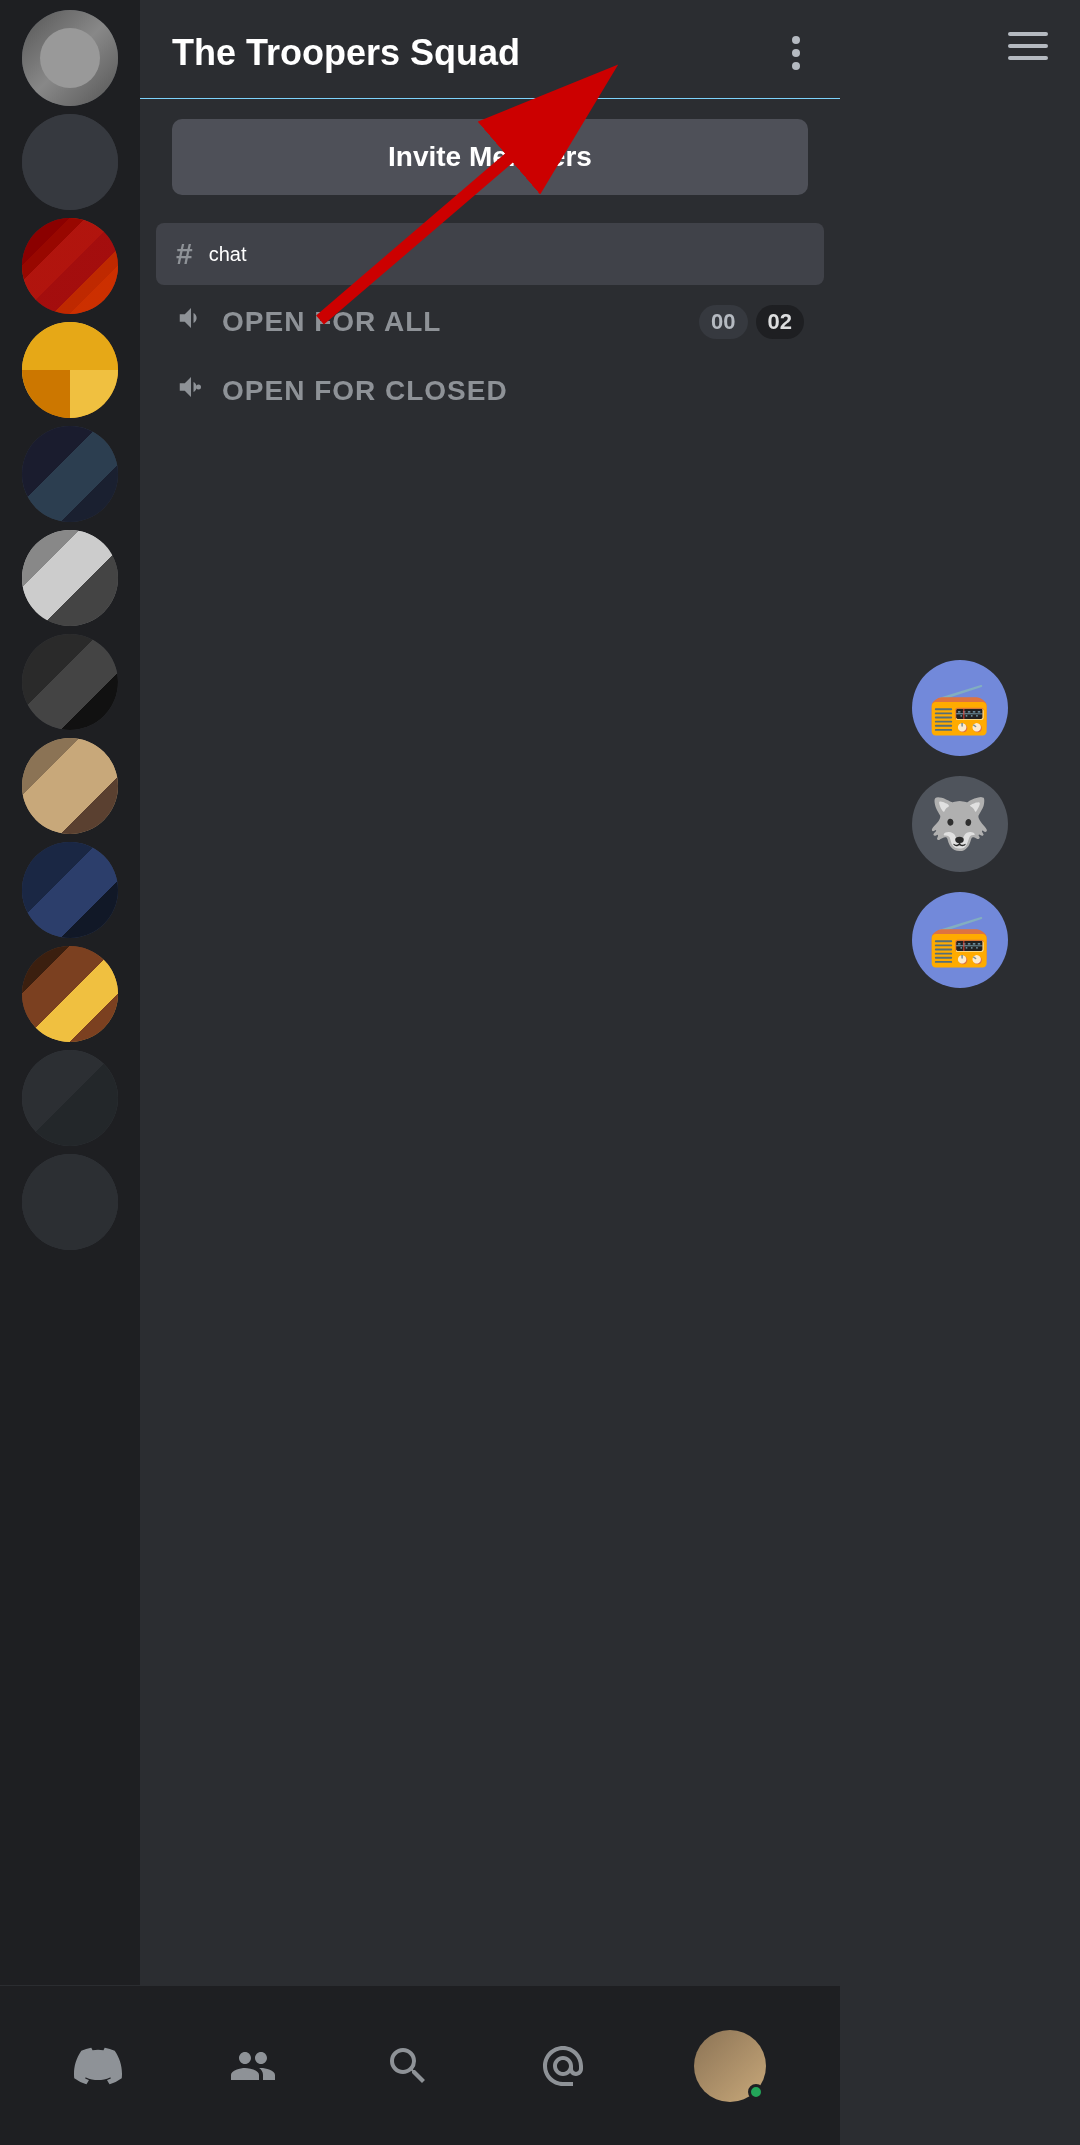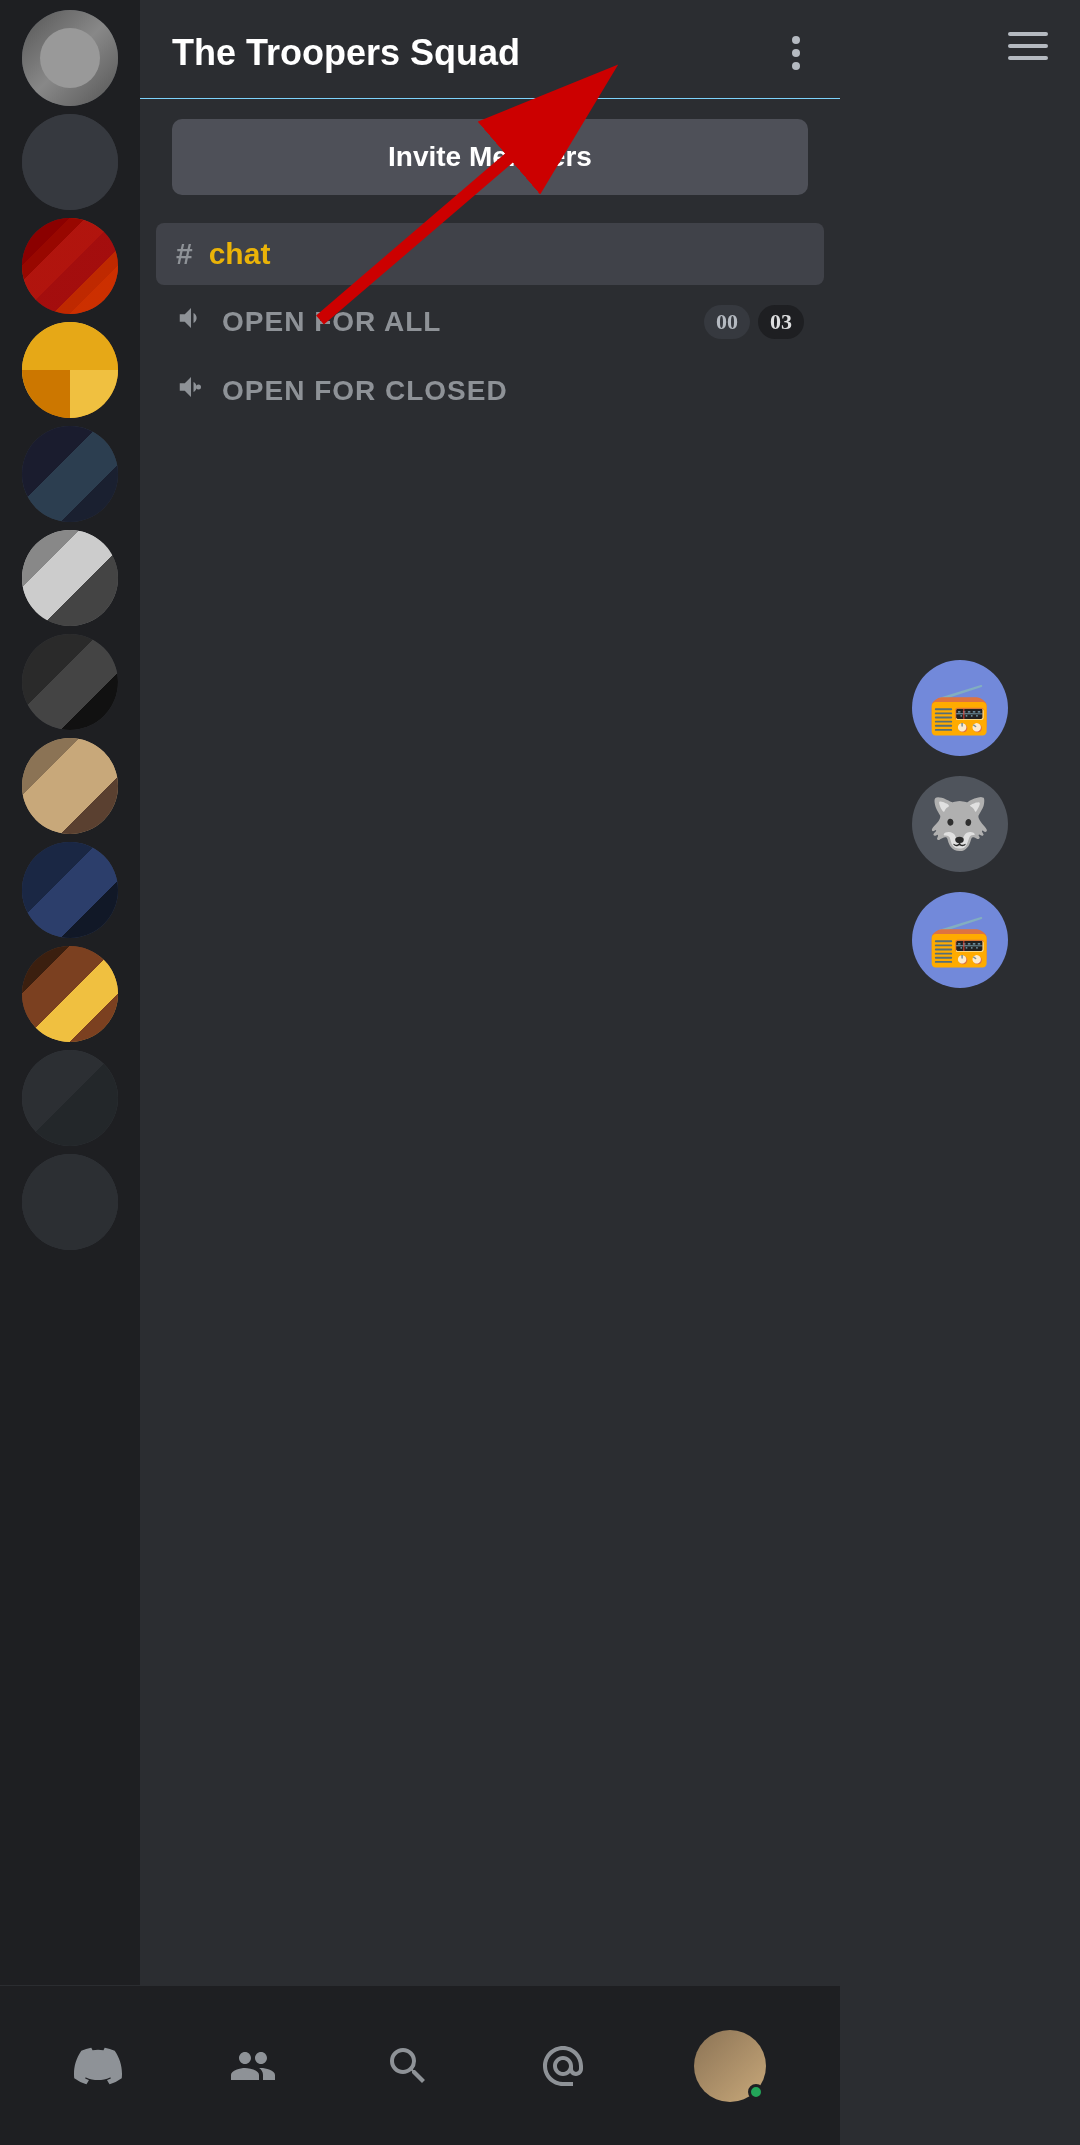--- a/index.html
+++ b/index.html
@@ -129,23 +129,23 @@
     }
 
     .channel-icon {
       color: #8e9297;
       font-size: 30px;
       font-weight: 700;
       flex-shrink: 0;
     }
 
     .channel-name {
-      color: #eab308;
-      font-size: 30px;
-      font-weight: 700;
+      color: #ffffff;
+      font-size: 20px;
+      font-weight: 400;
     }
 
     .voice-channel-item {
       display: flex;
       align-items: center;
       gap: 16px;
       padding: 14px 20px;
       border-radius: 8px;
       cursor: pointer;
     }
@@ -172,21 +172,20 @@
 
     .badge {
       background: #36393f;
       color: #b5bac1;
       font-size: 22px;
       font-weight: 600;
       padding: 4px 12px;
       border-radius: 20px;
       min-width: 40px;
       text-align: center;
-      font-family: Liberation Serif, serif;
     }
 
     .badge.dark {
       background: #1e1f22;
       color: #dcddde;
     }
 
     
     .member-sidebar {
       position: absolute;
@@ -421,21 +420,21 @@
 
     <div class="voice-channel-item">
       <span class="voice-icon">
         <svg width="30" height="30" viewBox="0 0 24 24" fill="#8e9297">
           <path d="M3 9v6h4l5 5V4L7 9H3zm13.5 3c0-1.77-1.02-3.29-2.5-4.03v8.05c1.48-.73 2.5-2.25 2.5-4.02z"></path>
         </svg>
       </span>
       <span class="voice-channel-name">OPEN FOR ALL</span>
       <div class="voice-badges">
         <span class="badge">00</span>
-        <span class="badge dark">03</span>
+        <span class="badge dark">02</span>
       </div>
     </div>
 
 
     <div class="voice-channel-item">
       <span class="voice-icon">
         <svg width="30" height="30" viewBox="0 0 24 24" fill="#8e9297">
           <path d="M3 9v6h4l5 5V4L7 9H3zm13.5 3c0-1.77-1.02-3.29-2.5-4.03v8.05c1.48-.73 2.5-2.25 2.5-4.02z"></path>
           <circle cx="18" cy="12" r="2" fill="#8e9297"></circle>
         </svg>

